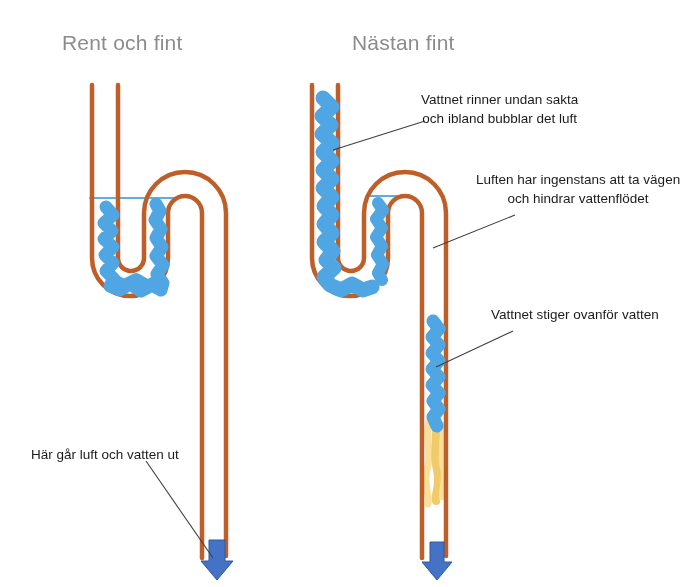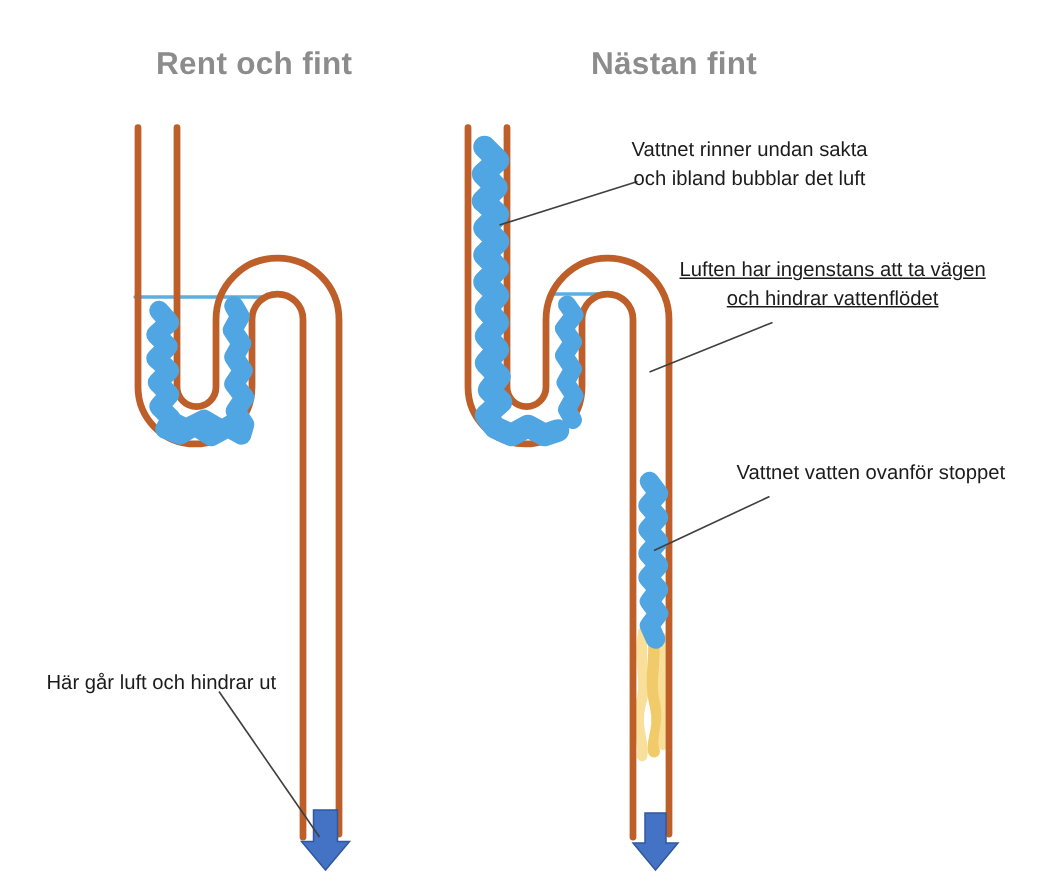--- a/index.html
+++ b/index.html
@@ -9,25 +9,24 @@
     font-family: "Liberation Sans", sans-serif;
     background: #ffffff;
     position: relative;
     overflow: hidden;
   }
   .stage { position: absolute; inset: 0; width: 700px; height: 587px; }
   svg.layer { position: absolute; left: 0; top: 0; }
   .title {
     position: absolute;
     font-size: 21px;
-    font-weight: bold;
+    font-weight: normal;
     color: var(--title, #8c8c8c);
     letter-spacing: 0.2px;
     white-space: nowrap;
-    margin-left: 42px;
   }
   .ann {
     position: absolute;
     font-size: 13.5px;
     line-height: 18.5px;
     color: var(--text, #1b1b1b);
     white-space: pre-line;
     text-align: center;
   }
   
@@ -86,17 +85,17 @@
       <line class="leader" x1="515" y1="215" x2="433" y2="248"></line>
       <line class="leader" x1="513" y1="331" x2="436" y2="367"></line>
     </g>
   </svg>
 
   <div class="title" style="left:62px; top:31px;">Rent och fint</div>
   <div class="title" style="left:352px; top:31px;">Nästan fint</div>
 
   <div class="ann" style="left:421px; top:91px;">Vattnet rinner undan sakta
 och ibland bubblar det luft</div>
-  <div class="ann" style="left:453px; top:171px;text-decoration:underline;">Luften har ingenstans att ta vägen
+  <div class="ann" style="left:476px; top:171px;">Luften har ingenstans att ta vägen
 och hindrar vattenflödet</div>
-  <div class="ann" style="left:491px; top:306px;">Vattnet vatten ovanför stoppet</div>
-  <div class="ann" style="left:31px; top:446px;">Här går luft och hindrar ut</div>
+  <div class="ann" style="left:491px; top:306px;">Vattnet stiger ovanför vatten</div>
+  <div class="ann" style="left:31px; top:446px;">Här går luft och vatten ut</div>
 </div>
 
 </body></html>

